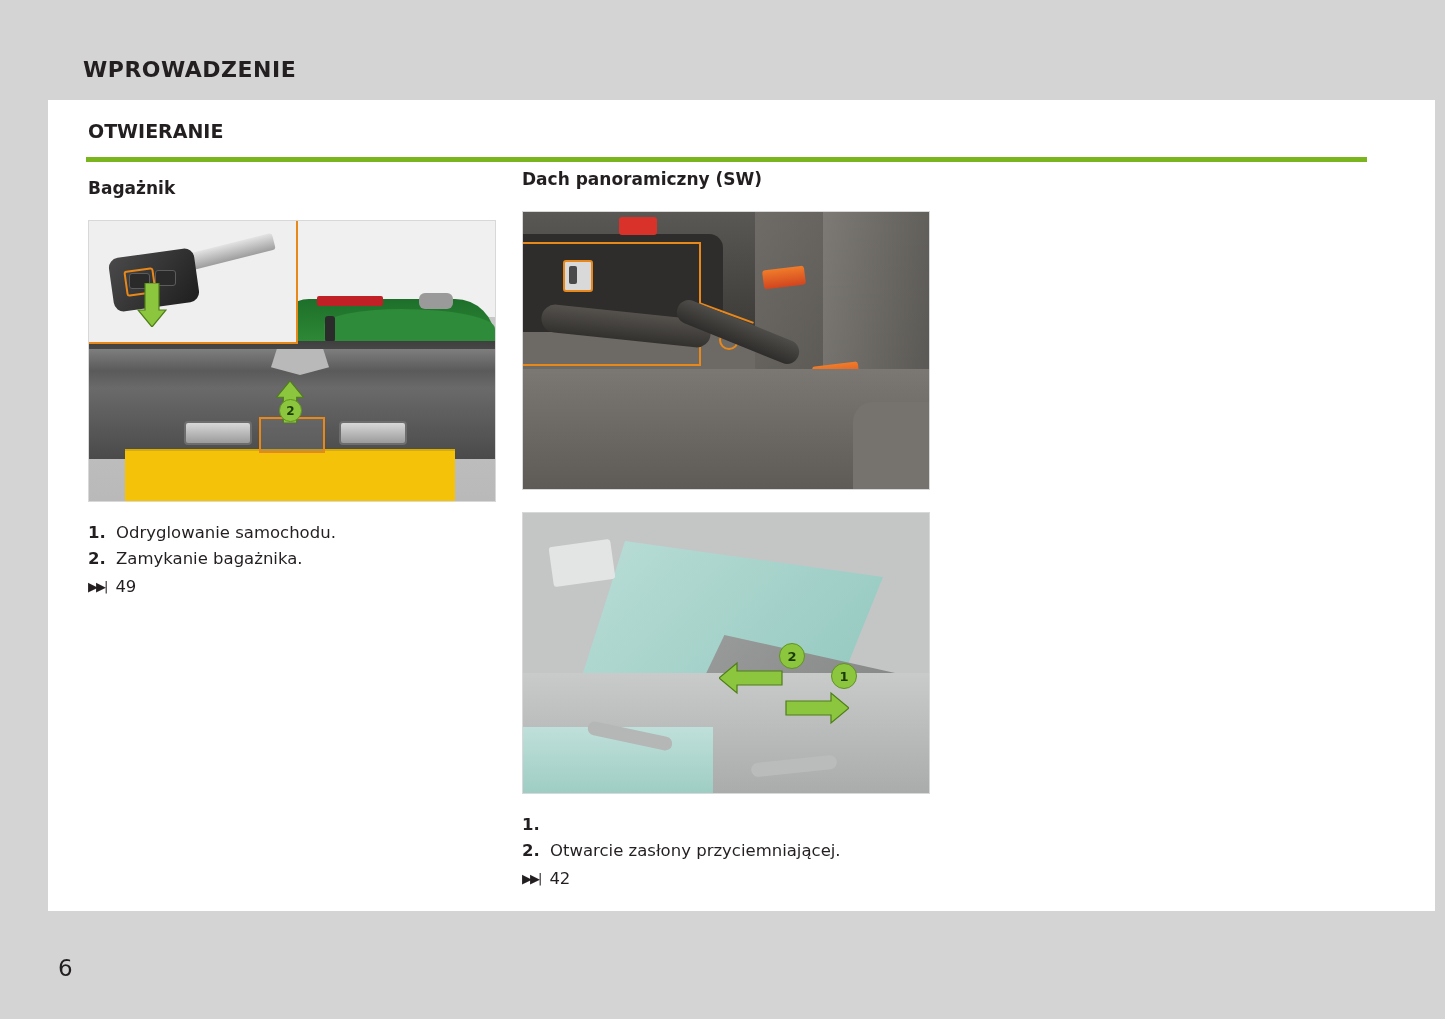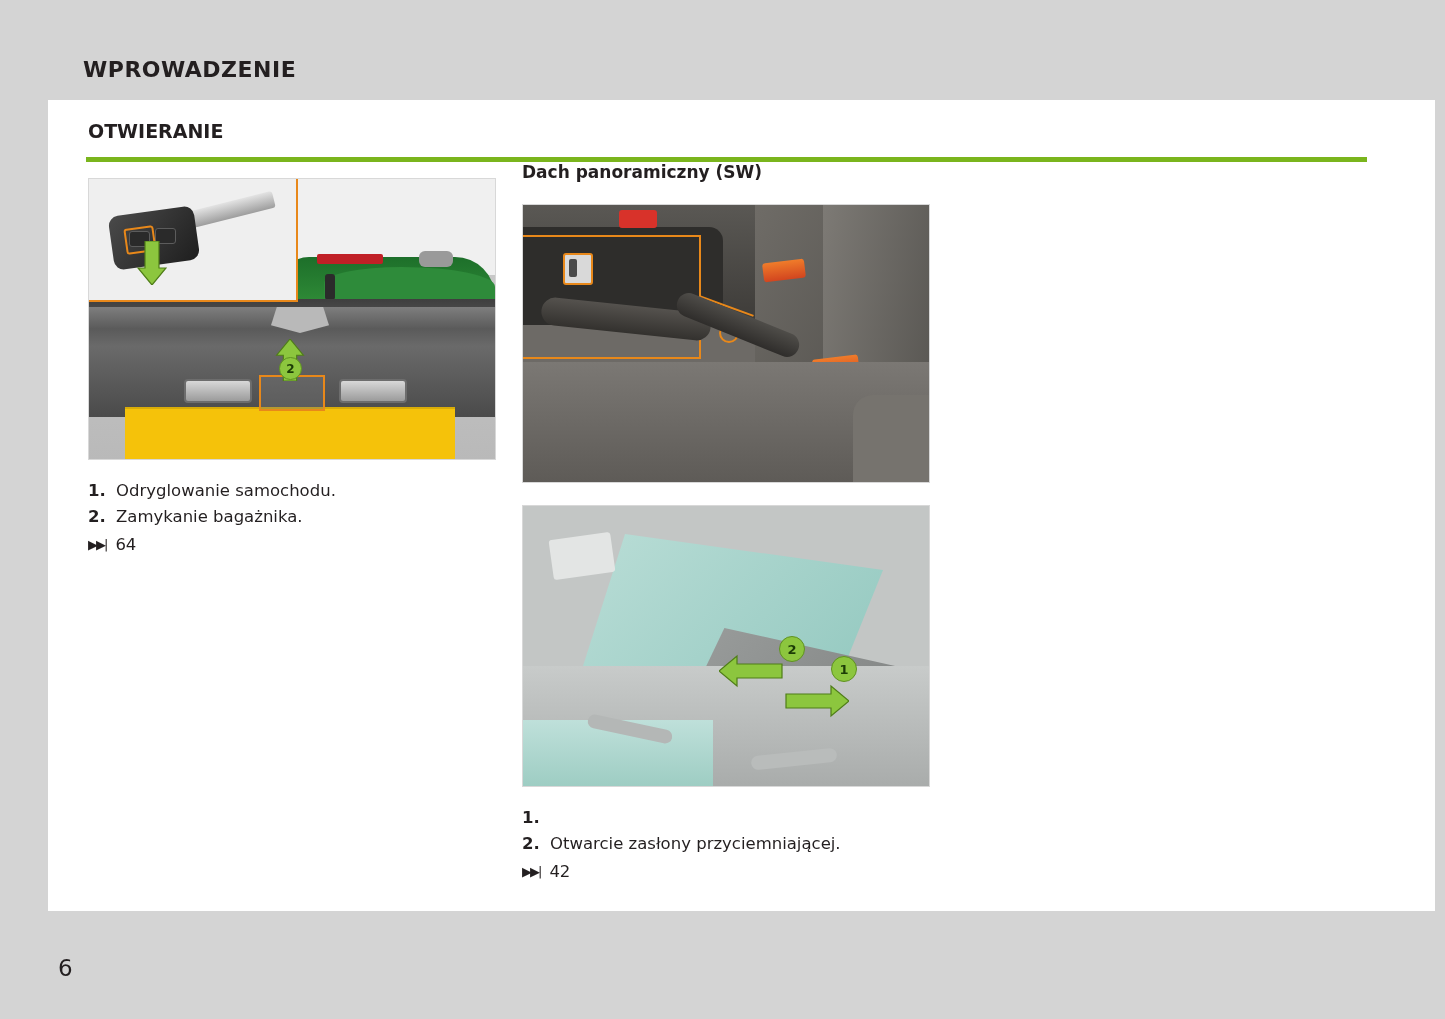--- a/index.html
+++ b/index.html
@@ -90,21 +90,21 @@
     width: 1281px; height: 5px;
     background: #7ab51d;
   }
   .col-left {
     position: absolute;
     left: 40px; top: 78px;
     width: 420px;
   }
   .col-right {
     position: absolute;
-    left: 474px; top: 62px;
+    left: 474px; top: 69px;
     width: 420px;
   }
   .sub-title {
     font-size: 17px;
     font-weight: bold;
     color: #231f20;
     margin: 0 0 22px 0;
   }
   .figure {
     position: relative;
@@ -385,20 +385,21 @@
 
   <div class="header-title">WPROWADZENIE</div>
 
   <div class="content">
 
     <div class="section-title">OTWIERANIE</div>
     <div class="green-rule"></div>
 
     <div class="col-left">
 
+      <div class="sub-title">Bagażnik</div>
 
       <div class="figure">
         <div class="f1-bg"></div>
         <div class="f1-sky"></div>
 
         <div class="f1-green-panel"></div>
         <div class="f1-green-panel2"></div>
         <div class="f1-redstrip"></div>
         <div class="f1-handle"></div>
         <div class="f1-wiper"></div>
@@ -433,21 +434,21 @@
           <span class="caption-num">1.</span>
           <span>Odryglowanie samochodu.</span>
         </li>
         <li class="caption-item">
           <span class="caption-num">2.</span>
           <span>Zamykanie bagażnika.</span>
         </li>
       </ul>
       <div class="ref">
         <span class="ref-glyph">▶▶|</span>
-        <span>64</span>
+        <span>49</span>
       </div>
     </div>
 
     <div class="col-right">
 
       <div class="sub-title">Dach panoramiczny (SW)</div>
 
       <div class="figure small">
         <div class="f2-bg"></div>
         <div class="f2-upper"></div>

